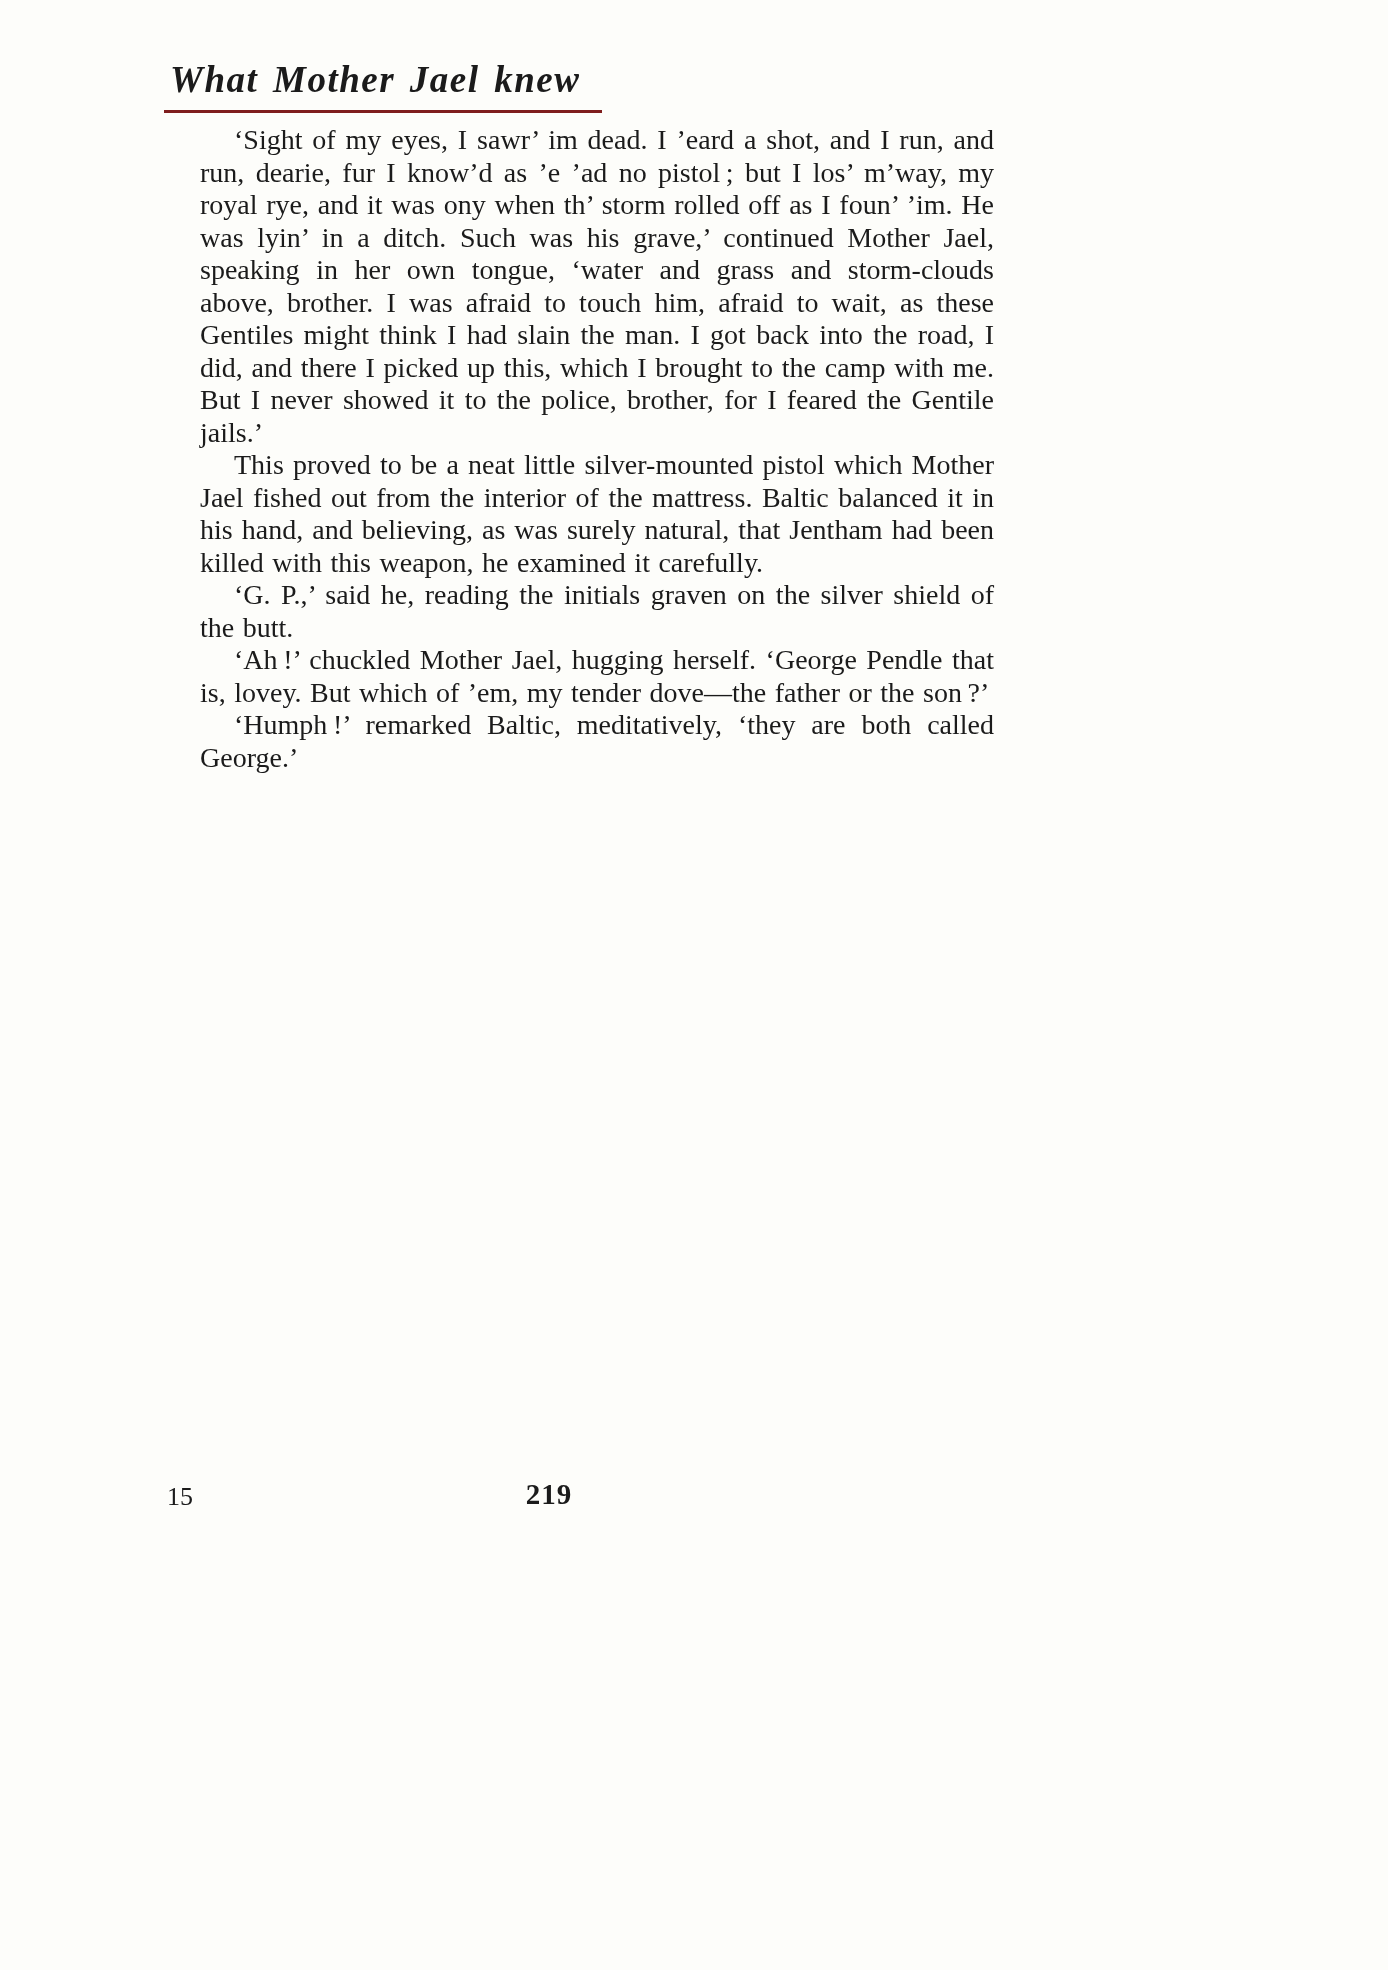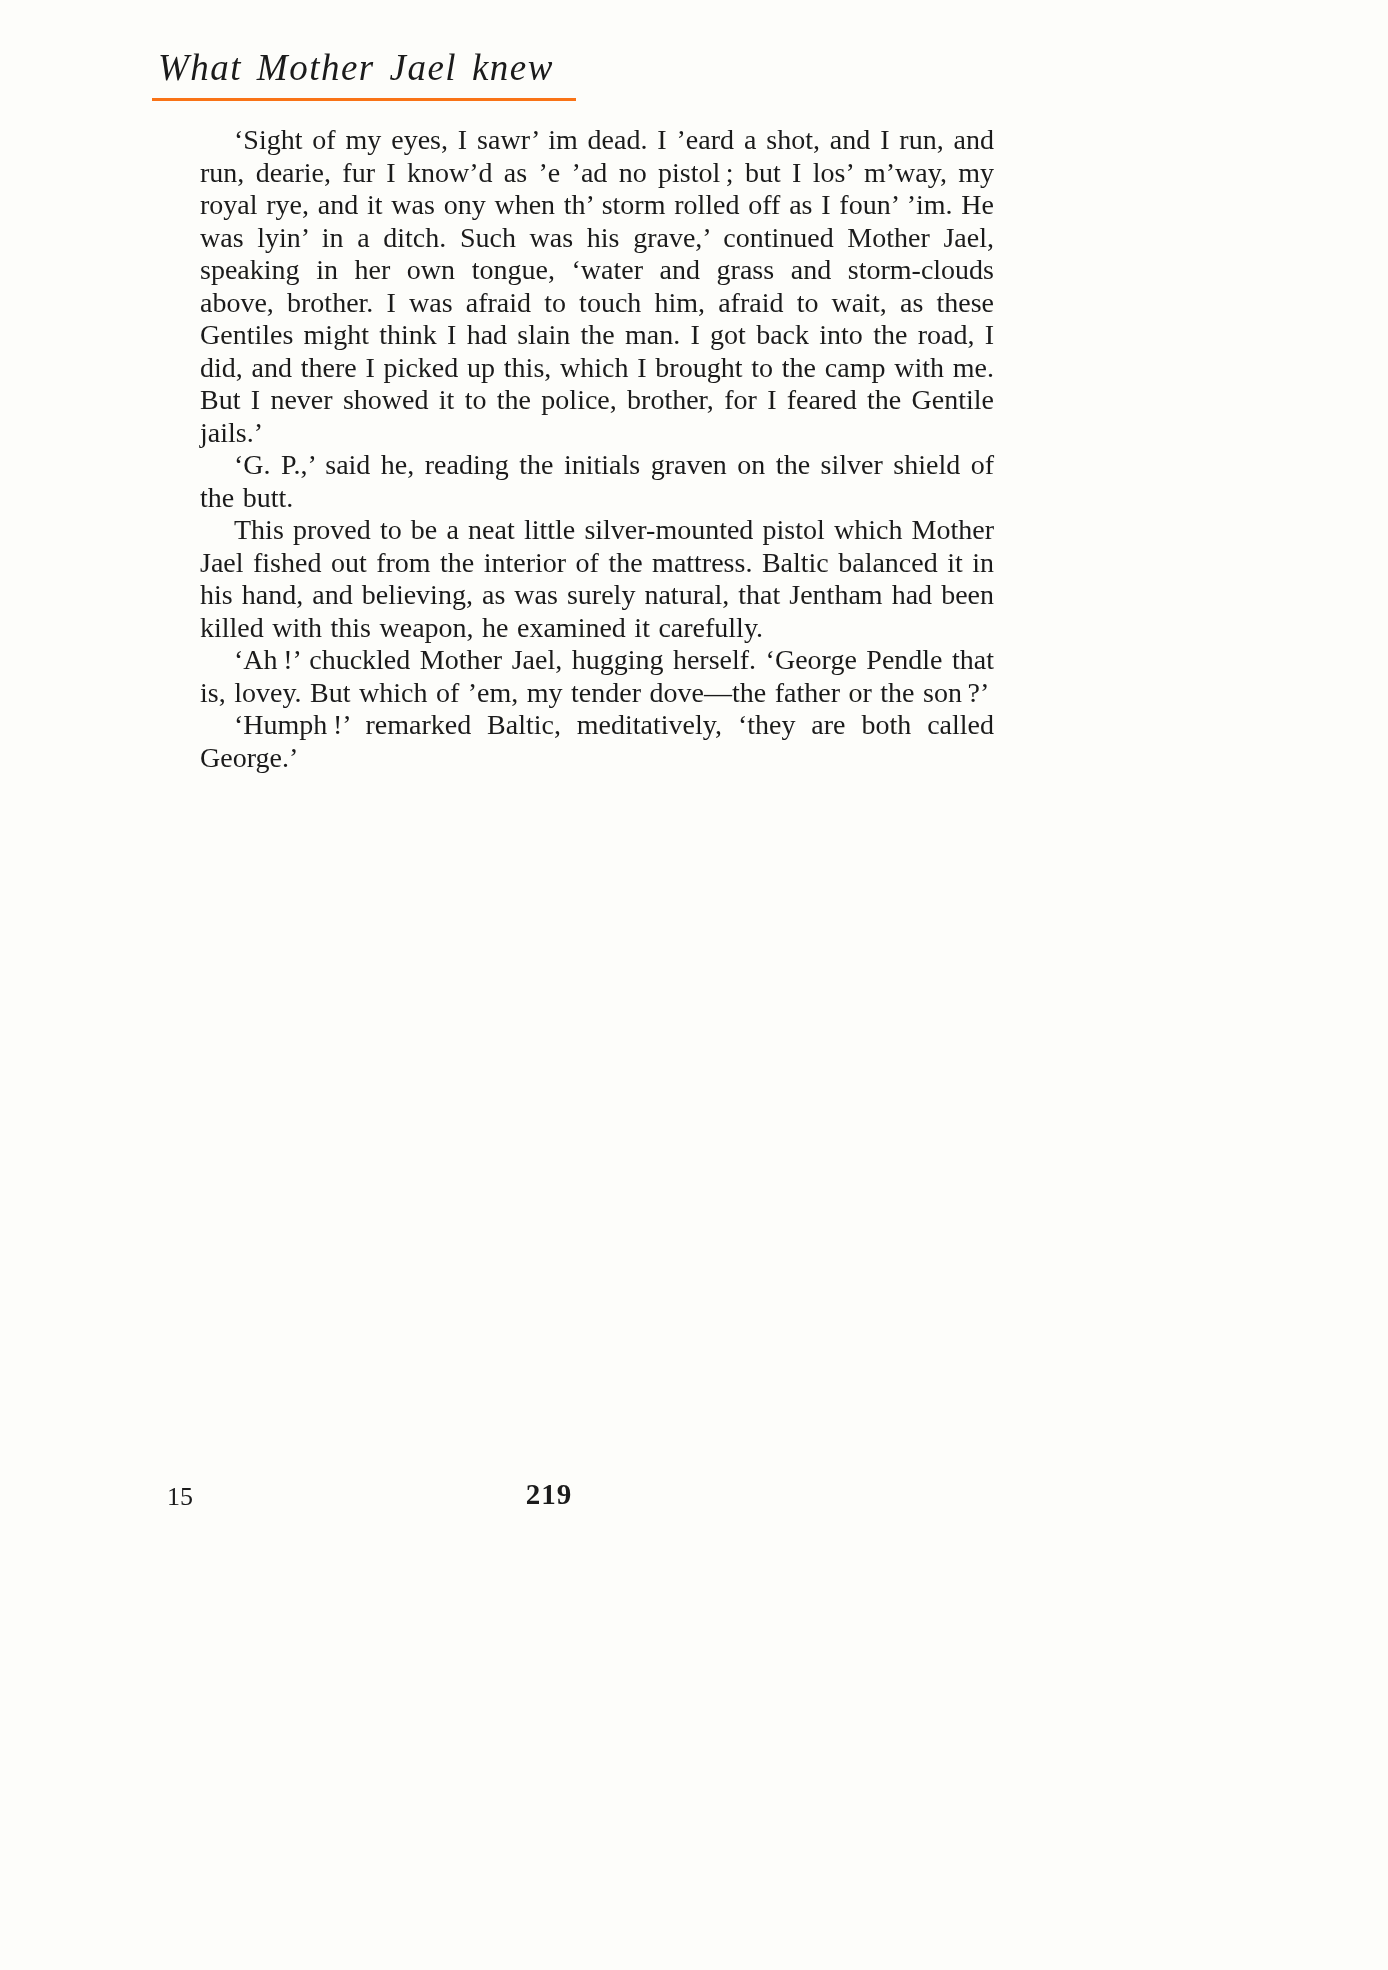--- a/index.html
+++ b/index.html
@@ -16,28 +16,28 @@
     color: #1b1b1b;
     overflow: hidden;
   }
   .header {
     position: absolute;
     top: 46px;
     left: 152px;
   }
   .title {
     display: inline-block;
-    margin: 0;
+    margin: 12px;
     font-size: 37px;
     font-style: italic;
-    font-weight: normal;
+    font-weight: bold;
     letter-spacing: 1.5px;
     word-spacing: 4px;
     padding: 0 22px 9px 6px;
-    border-bottom: 3px solid #f97316;
+    border-bottom: 3px solid #7f1d1d;
   }
   .body-text {
     position: absolute;
     top: 124px;
     left: 152px;
     width: 794px;
     font-size: 28px;
     line-height: 32.5px;
     text-align: justify;
     word-spacing: 1.5px;
@@ -68,22 +68,22 @@
 <body>
 
 <div class="page">
 
   <header class="header">
     <h1 class="title">What Mother Jael knew</h1>
   </header>
 
   <main class="body-text">
     <p>‘Sight of my eyes, I sawr’ im dead. I ’eard a shot, and I run, and run, dearie, fur I know’d as ’e ’ad no pistol ; but I los’ m’way, my royal rye, and it was ony when th’ storm rolled off as I foun’ ’im. He was lyin’ in a ditch. Such was his grave,’ continued Mother Jael, speaking in her own tongue, ‘water and grass and storm-clouds above, brother. I was afraid to touch him, afraid to wait, as these Gentiles might think I had slain the man. I got back into the road, I did, and there I picked up this, which I brought to the camp with me. But I never showed it to the police, brother, for I feared the Gentile jails.’</p>
+    <p>This proved to be a neat little silver-mounted pistol which Mother Jael fished out from the interior of the mattress. Baltic balanced it in his hand, and believing, as was surely natural, that Jentham had been killed with this weapon, he examined it carefully.</p>
     <p>‘G. P.,’ said he, reading the initials graven on the silver shield of the butt.</p>
-    <p>This proved to be a neat little silver-mounted pistol which Mother Jael fished out from the interior of the mattress. Baltic balanced it in his hand, and believing, as was surely natural, that Jentham had been killed with this weapon, he examined it carefully.</p>
     <p>‘Ah !’ chuckled Mother Jael, hugging herself. ‘George Pendle that is, lovey. But which of ’em, my tender dove—the father or the son ?’</p>
     <p>‘Humph !’ remarked Baltic, meditatively, ‘they are both called George.’</p>
   </main>
 
   <div class="footer-signature">15</div>
 
   <div class="footer-page-number">219</div>
 
 </div>
 

